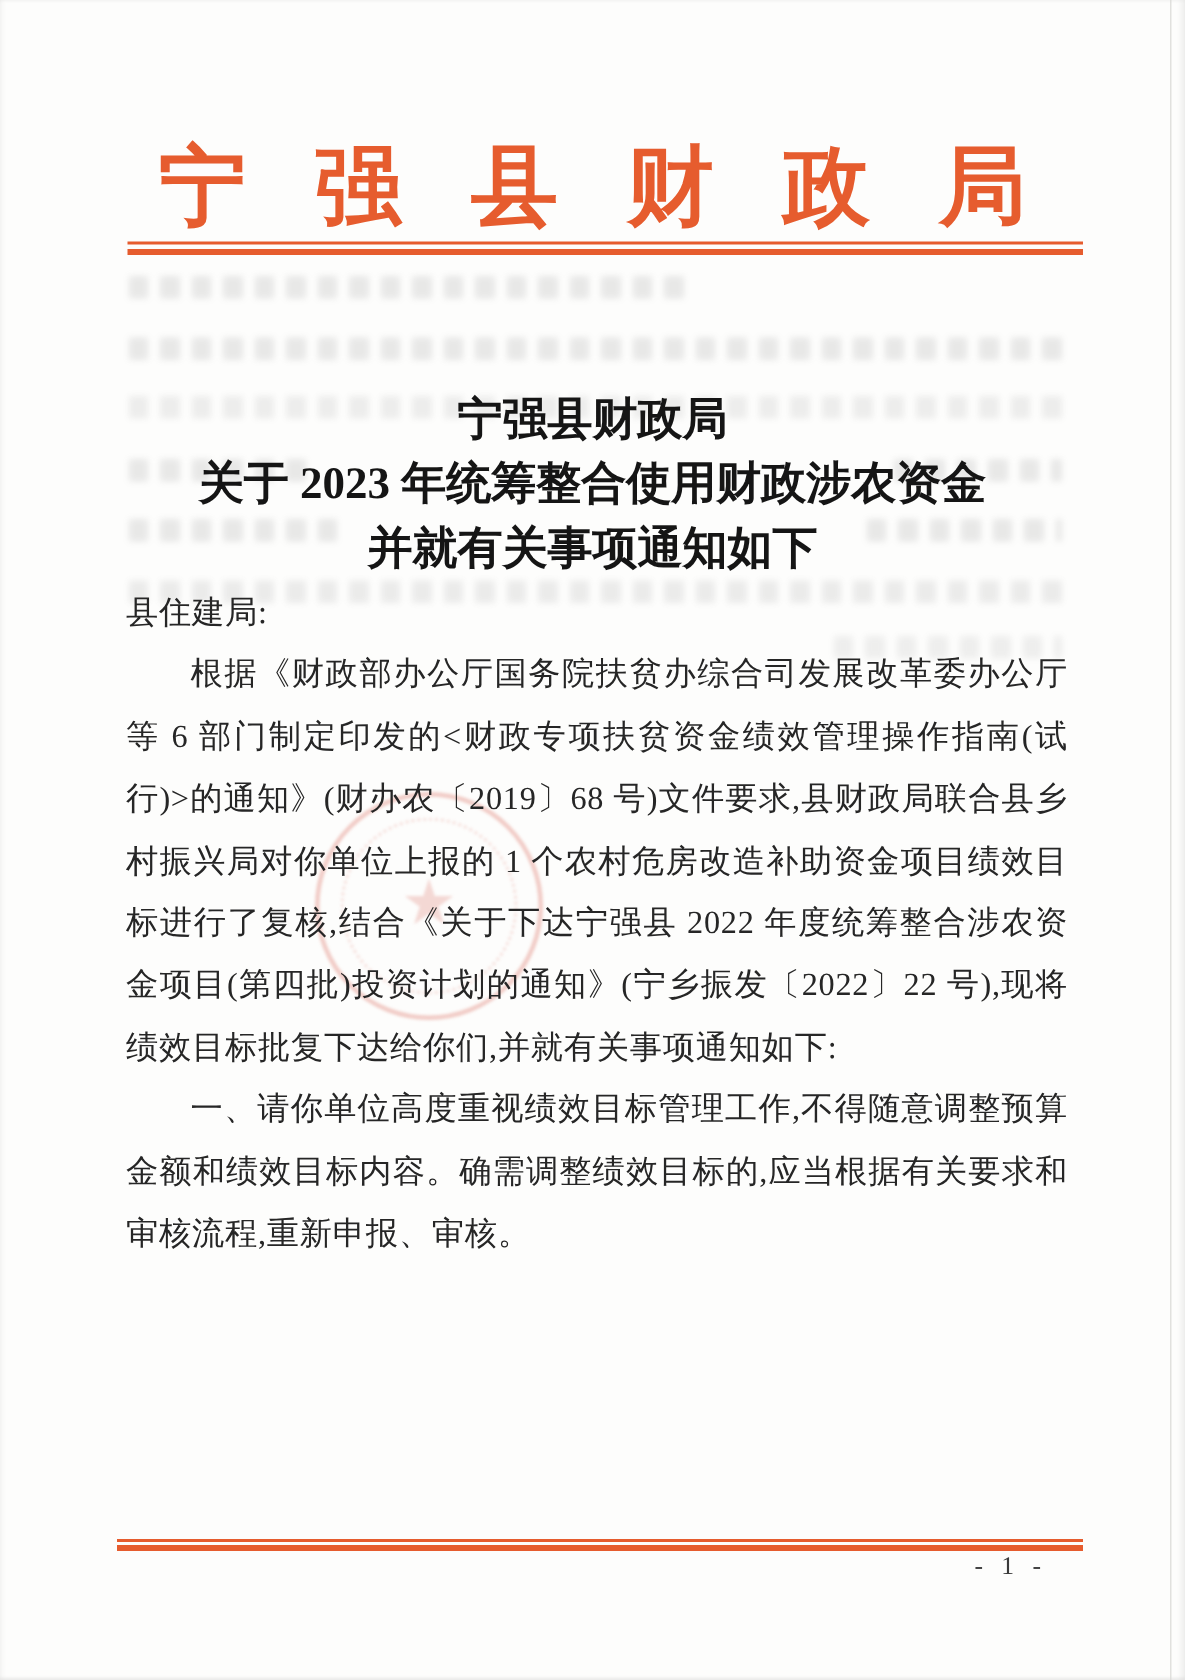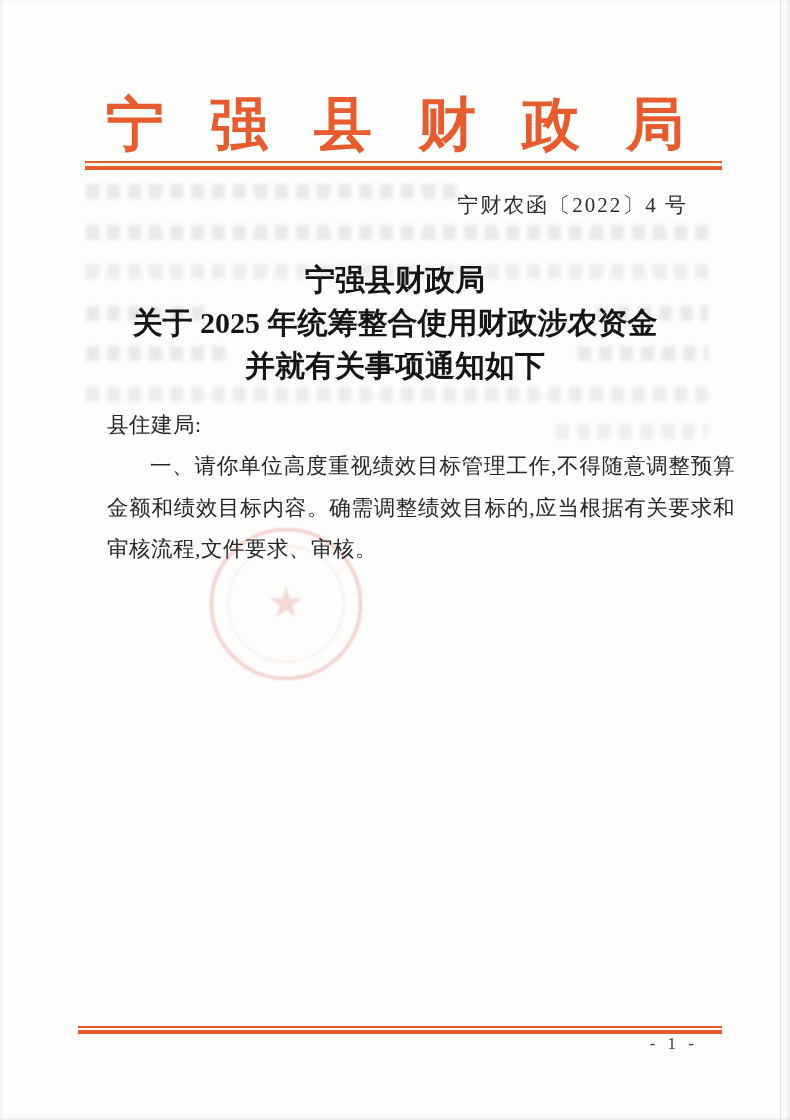--- a/index.html
+++ b/index.html
@@ -54,28 +54,27 @@
     text-align: center;
     font-weight: bold;
     color: #151515;
     font-size: 30px;
     line-height: 43px;
   }
 
   
   .body-text {
     position: absolute;
-    top: 405px; left: 84px;
+    top: 388px; left: 84px;
     width: 628px;
     font-size: 21.5px;
     line-height: 41.4px;
     color: #262626;
     text-align: justify;
     letter-spacing: 0.5px;
-    margin-left: 23px;
   }
   .body-text p.para { text-indent: 2em; }
   .body-text p.salutation { text-indent: 0; }
 
   
   .rule-bottom { position: absolute; left: 78px; right: 68px; top: 1026px; }
   .rule-bottom .thin  { height: 1.5px; background: #e65c2e; }
   .rule-bottom .thick { height: 4px;   background: #e65c2e; margin-top: 2px; }
   .page-number {
     position: absolute;
@@ -149,31 +148,31 @@
     <div class="seal-star">★</div>
   </div>
 
   <div class="agency-name">宁强县财政局</div>
 
   <div class="rule-top">
     <div class="thin"></div>
     <div class="thick"></div>
   </div>
 
-  <div class="doc-number">宁财农函〔2022〕4 号</div>
 
   <div class="doc-title">
     <div>宁强县财政局</div>
-    <div>关于 2025 年统筹整合使用财政涉农资金</div>
+    <div>关于 2023 年统筹整合使用财政涉农资金</div>
     <div>并就有关事项通知如下</div>
   </div>
 
   <div class="body-text">
     <p class="salutation">县住建局:</p>
-    <p class="para">一、请你单位高度重视绩效目标管理工作,不得随意调整预算金额和绩效目标内容。确需调整绩效目标的,应当根据有关要求和审核流程,文件要求、审核。</p>
+    <p class="para">根据《财政部办公厅国务院扶贫办综合司发展改革委办公厅等 6 部门制定印发的&lt;财政专项扶贫资金绩效管理操作指南(试行)&gt;的通知》(财办农〔2019〕68 号)文件要求,县财政局联合县乡村振兴局对你单位上报的 1 个农村危房改造补助资金项目绩效目标进行了复核,结合《关于下达宁强县 2022 年度统筹整合涉农资金项目(第四批)投资计划的通知》(宁乡振发〔2022〕22 号),现将绩效目标批复下达给你们,并就有关事项通知如下:</p>
+    <p class="para">一、请你单位高度重视绩效目标管理工作,不得随意调整预算金额和绩效目标内容。确需调整绩效目标的,应当根据有关要求和审核流程,重新申报、审核。</p>
   </div>
 
   <div class="rule-bottom">
     <div class="thin"></div>
     <div class="thick"></div>
   </div>
 
   <div class="page-number">- 1 -</div>
 
   <div class="scan-edge-right"></div>

